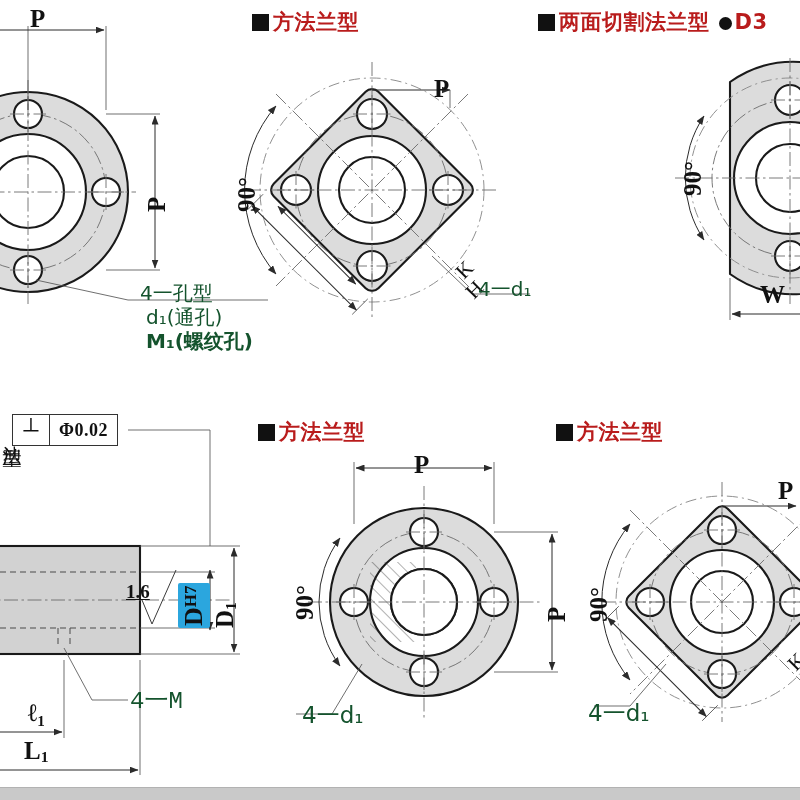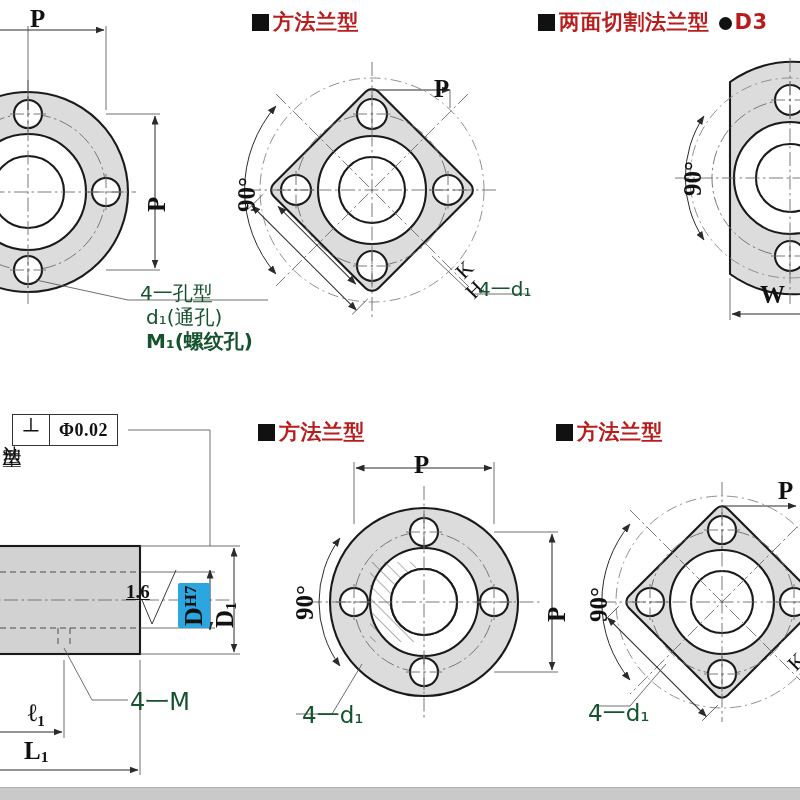--- a/index.html
+++ b/index.html
@@ -440,21 +440,21 @@
   <div id="leftedge-cn" style="left:0px; top:430px;">法兰型</div>
 
   <div class="lbl" style="left:126px; top:582px; font-size:19px; font-weight:700;text-decoration:underline;">1.6</div>
 
   <div class="hl-box rot90" style="left:178px; top:628px;">
     <span class="dtxt">D</span><span class="dtxt" style="font-size:17px; vertical-align:6px;">H7</span>
   </div>
 
   <div class="lbl dimlbl rot90" style="left:212px; top:628px;">D<span class="sub">1</span></div>
 
-  <div class="note" style="left:130px; top:688px; font-size:24px;">4一M</div>
+  <div class="note" style="left:130px; top:688px; font-size:24px;font-family:Liberation Mono, monospace;">4一M</div>
 
   <div class="lbl dimlbl" style="left:28px; top:700px;">ℓ₁</div>
 
   <div class="lbl dimlbl" style="left:24px; top:738px;">L<span class="sub">1</span></div>
 
   <div class="lbl dimlbl" style="left:414px; top:452px;">P</div>
 
   <div class="lbl dimlbl rot90" style="left:544px; top:622px;">P</div>
 
   <div class="lbl dimlbl rot90" style="left:292px; top:620px;">90°</div>

